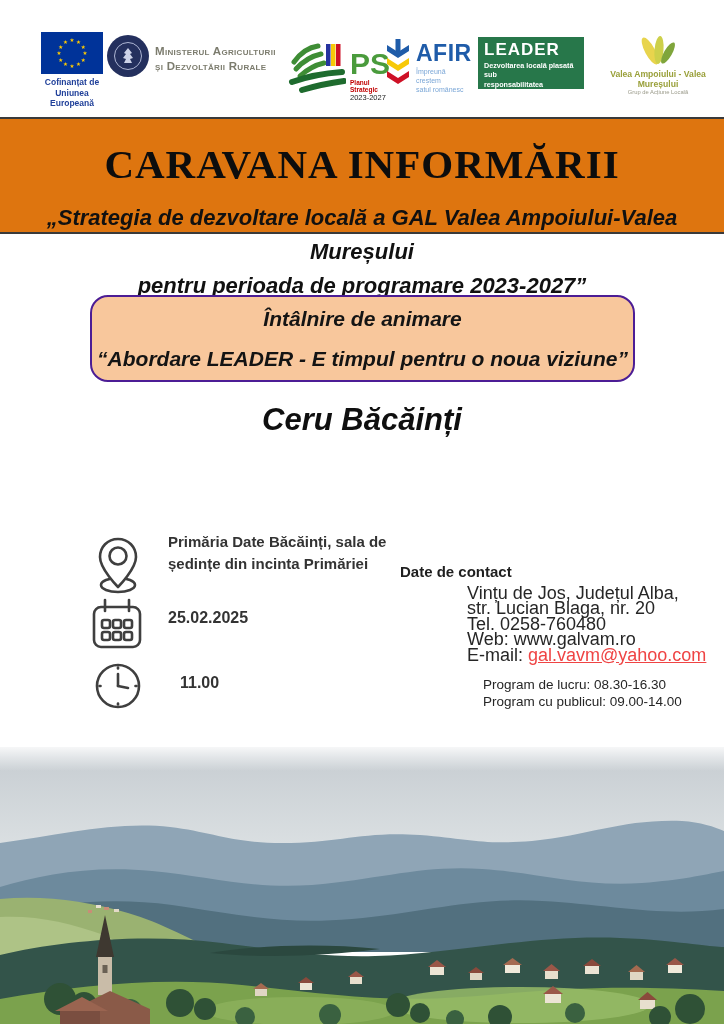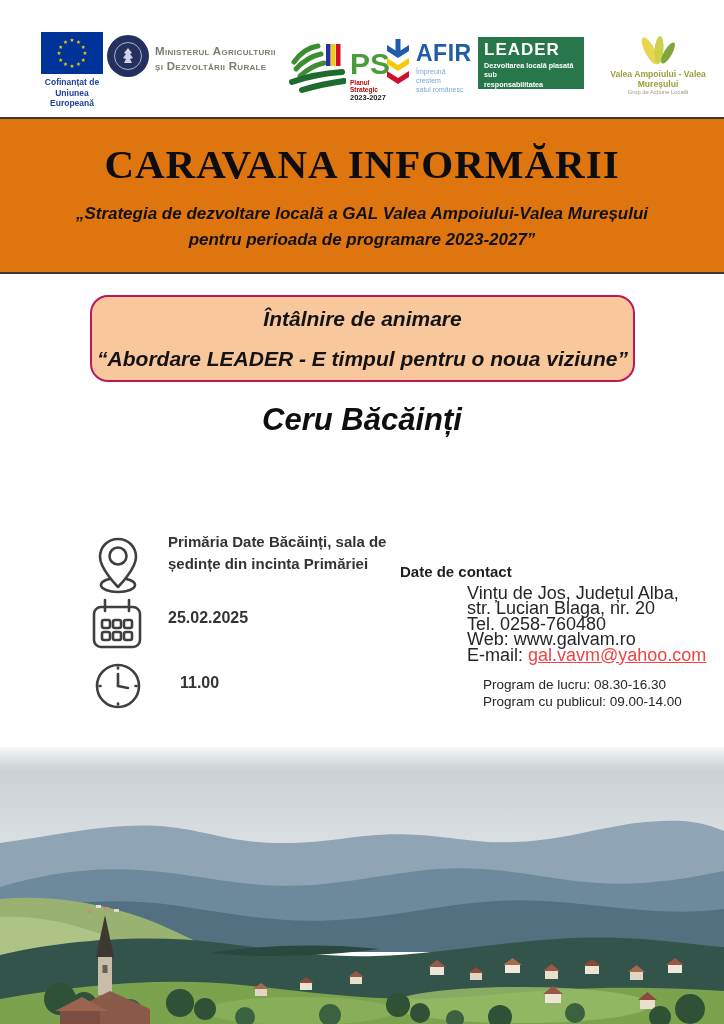--- a/index.html
+++ b/index.html
@@ -5,41 +5,41 @@
   html,body{margin:0;padding:0;background:#fff;}
   #page{position:relative;width:724px;height:1024px;background:#fff;overflow:hidden;
         font-family:"Liberation Sans",sans-serif;color:#1a1a1a;}
   .abs{position:absolute;}
 
   
   .logo-caption{font-size:8.5px;line-height:1.25;color:#1f3f99;text-align:center;font-weight:bold;}
   .ministry{font-variant:small-caps;color:#7c7c6e;font-size:11.5px;line-height:1.3;font-weight:bold;letter-spacing:.3px;}
   .ps-abbr{color:#4a9b3c;font-size:30px;font-weight:bold;line-height:1;}
   .ps-sub1{color:#c00000;font-size:6.5px;font-weight:bold;}
-  .ps-sub2{color:#222;font-size:7.5px;font-weight:bold;}
+  .ps-sub2{color:#222;font-size:7.5px;font-weight:normal;}
   .afir-name{color:#1f5ca9;font-size:23px;font-weight:bold;line-height:1;letter-spacing:.5px;}
   .afir-tag{color:#7ba7d7;font-size:7px;line-height:1.25;}
   .leader-box{background:#27774a;color:#fff;width:106px;height:52px;padding:4px 6px;box-sizing:border-box;}
   .leader-name{font-size:17px;font-weight:bold;letter-spacing:1px;line-height:1.05;}
   .leader-desc{font-size:7.2px;line-height:1.3;font-weight:bold;}
   .gal-box{width:120px;height:58px;background:#fff;text-align:center;}
   .gal-title{color:#9aa03a;font-size:8.6px;font-weight:bold;}
   .gal-sub{color:#9a9a8a;font-size:5.8px;}
 
   
-  .banner{left:0;top:117px;width:724px;height:157px;background:#de750f;
+  .banner{left:0;top:117px;width:724px;height:117px;background:#de750f;
           border-top:2px solid #3a3a3a;border-bottom:2px solid #3a3a3a;box-sizing:border-box;text-align:center;}
   .banner-title{margin-top:21px;font-family:"Liberation Serif",serif;font-weight:bold;
                 font-size:41px;letter-spacing:1px;color:#0d0d0d;}
-  .banner-quote{font-size:17px;font-weight:bold;font-style:italic;color:#111;line-height:1.55;}
+  .banner-quote{font-size:22px;font-weight:bold;font-style:italic;color:#111;line-height:1.55;}
   .banner-quote.first{margin-top:13px;}
 
   
   .meeting-box{left:90px;top:295px;width:545px;height:87px;background:#f8c79c;
-               border:2px solid #be185d;border-radius:18px;box-sizing:border-box;
+               border:2px solid #4c1d95;border-radius:18px;box-sizing:border-box;
                display:flex;flex-direction:column;justify-content:center;align-items:center;gap:16px;}
   .meeting-line{font-size:21px;font-weight:bold;font-style:italic;color:#141414;}
 
   .place-title{left:0;top:402px;width:724px;text-align:center;
                font-size:31px;font-weight:bold;font-style:italic;color:#0f0f0f;}
 
   
   .venue{left:168px;top:531px;width:240px;font-size:15px;font-weight:bold;line-height:1.45;color:#333;}
   .date-text{left:168px;top:609px;font-size:16px;font-weight:bold;color:#333;}
   .time-text{left:180px;top:674px;font-size:16px;font-weight:bold;color:#333;}

